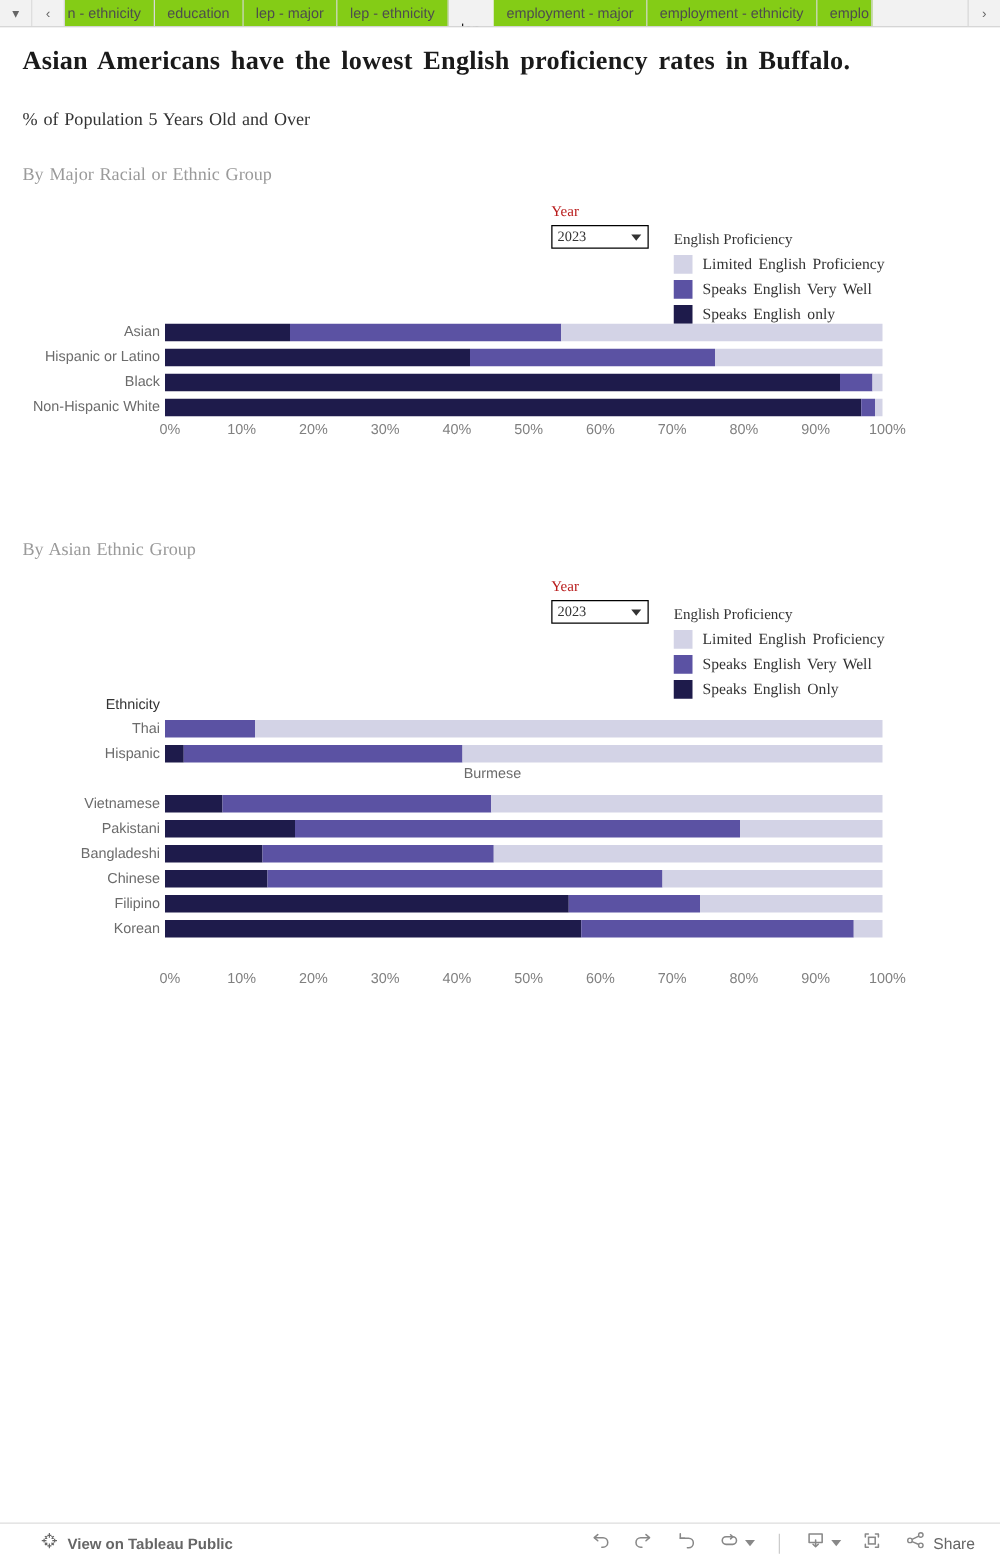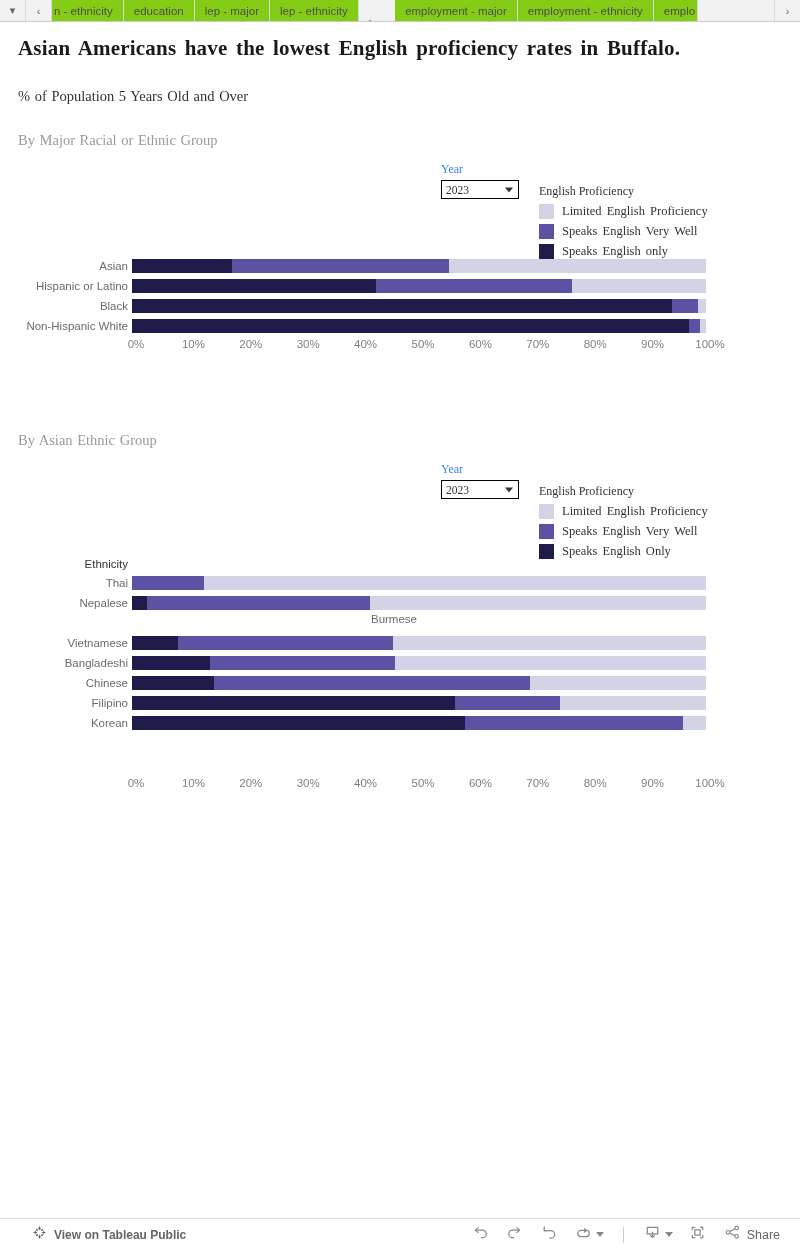--- a/index.html
+++ b/index.html
@@ -73,21 +73,21 @@
     word-spacing: 1px;
     white-space: nowrap;
   }
   #sec1 { top: 110px; }
   #sec2 { top: 410px; }
 
   
   .filter { position: absolute; }
   .filter-label {
     font-family: "Liberation Serif", serif;
-    font-size: 12px; color: #3b82f6;
+    font-size: 12px; color: #b91c1c;
     margin-bottom: 3px;
   }
   .filter-box {
     width: 78px; height: 19px;
     border: 1px solid #000000;
     background: #ffffff;
     display: flex; align-items: center;
     padding: 0 4px;
     font-family: "Liberation Serif", serif;
     font-size: 11.5px; color: #333333;
@@ -376,41 +376,49 @@
     <div class="axis-header" style="left:0px; top:21px; width:132px; padding-right:4px;">Ethnicity</div>
     <div class="rows" id="chart2-rows" style="top:36px;">
         <div class="row" style="height: 20px;">
           <div class="row-label">Thai</div>
           <div class="bar">
             <div class="seg" style="width: 71.75px; background: rgb(91, 82, 163);"></div>
             <div class="seg" style="width: 502.25px; background: rgb(211, 211, 230);"></div>
           </div>
         </div>
         <div class="row" style="height: 20px;">
-          <div class="row-label">Nepalese</div>
+          <div class="row-label">Hispanic</div>
           <div class="bar">
             <div class="seg" style="width: 14.924px; background: rgb(30, 27, 75);"></div>
             <div class="seg" style="width: 222.712px; background: rgb(91, 82, 163);"></div>
             <div class="seg" style="width: 336.364px; background: rgb(211, 211, 230);"></div>
           </div>
         </div>
         <div class="row" style="height: 20px; flex-direction: column;">
           <div class="row-label">Burmese</div>
           <div class="bar">
             <div class="seg" style="width: 29.848px; background: rgb(30, 27, 75);"></div>
             <div class="seg" style="width: 219.842px; background: rgb(91, 82, 163);"></div>
             <div class="seg" style="width: 324.31px; background: rgb(211, 211, 230);"></div>
           </div>
         </div>
         <div class="row" style="height: 20px;">
           <div class="row-label">Vietnamese</div>
           <div class="bar">
             <div class="seg" style="width: 45.92px; background: rgb(30, 27, 75);"></div>
             <div class="seg" style="width: 215.25px; background: rgb(91, 82, 163);"></div>
             <div class="seg" style="width: 312.83px; background: rgb(211, 211, 230);"></div>
+          </div>
+        </div>
+        <div class="row" style="height: 20px;">
+          <div class="row-label">Pakistani</div>
+          <div class="bar">
+            <div class="seg" style="width: 103.894px; background: rgb(30, 27, 75);"></div>
+            <div class="seg" style="width: 355.88px; background: rgb(91, 82, 163);"></div>
+            <div class="seg" style="width: 114.226px; background: rgb(211, 211, 230);"></div>
           </div>
         </div>
         <div class="row" style="height: 20px;">
           <div class="row-label">Bangladeshi</div>
           <div class="bar">
             <div class="seg" style="width: 78.064px; background: rgb(30, 27, 75);"></div>
             <div class="seg" style="width: 184.828px; background: rgb(91, 82, 163);"></div>
             <div class="seg" style="width: 311.108px; background: rgb(211, 211, 230);"></div>
           </div>
         </div>

